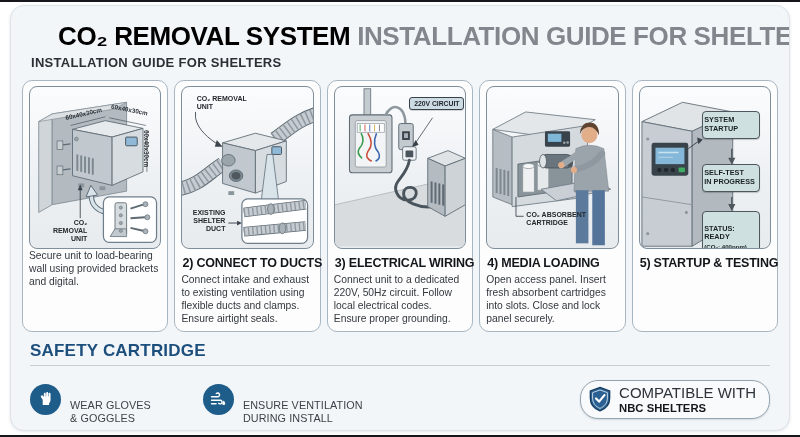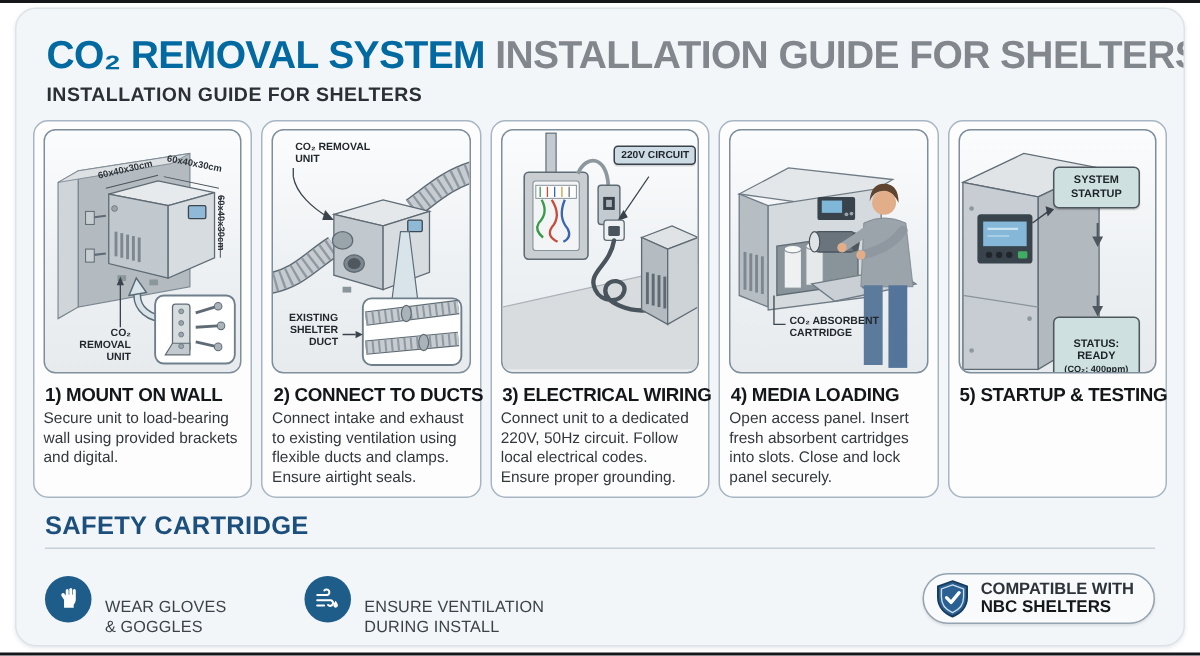--- a/index.html
+++ b/index.html
@@ -7,21 +7,21 @@
     font-family:"Liberation Sans", sans-serif; }
   .frame-strip { position:absolute; left:0; width:800px; height:2px; background:#15171a; }
   .strip-top { top:0; } .strip-bottom { bottom:0; }
 
   .card { position:absolute; left:10px; right:10px; top:5px; bottom:6px;
     background:#f3f6f9; border:1px solid #dde3e9; border-radius:14px;
     box-shadow:0 1px 3px rgba(40,60,80,.12); overflow:hidden; }
 
   .header { padding:15px 20px 4px 20px; }
   .title-line { font-size:26px; font-weight:bold; letter-spacing:-.4px; white-space:nowrap; }
-  .title-primary { color:#0369a1; }
+  .title-primary { color:#000000;margin-left:27px; }
   .title-secondary { color:#82878e; }
   .subtitle { font-size:13px; font-weight:bold; color:#2b3036; letter-spacing:.3px; margin-top:3px; }
 
   .panels { display:flex; gap:6px; padding:6px 11px 0 11px; }
   .panel { flex:1 1 0; background:#fdfdfe; border:1.5px solid #a7b6c2; border-radius:10px;
     padding:5px 6px 6px 6px; min-width:0; }
   .illus { position:relative; height:163px; border:1.5px solid #7e8e9b; border-radius:8px;
     background:linear-gradient(180deg,#fbfcfd 0%,#eef1f4 55%,#e7ebee 100%); overflow:hidden; }
   .illus svg { position:absolute; left:0; top:0; width:100%; height:100%; }
   .step-title { font-size:12.5px; font-weight:bold; color:#14171a; margin:7px 1px 3px 1px;
@@ -30,37 +30,37 @@
 
   .illus-label { position:absolute; font-size:7px; font-weight:bold; color:#23282d;
     line-height:1.15; white-space:pre-line; }
   .dim-label { position:absolute; font-size:6.3px; font-weight:bold; color:#2e343a; white-space:nowrap; }
 
   .badge-220 { position:absolute; left:57%; top:6%; background:#ccdbe4; border:1px solid #39424a;
     border-radius:3px; padding:2px 4px; font-size:6.8px; font-weight:bold; color:#1d2328;
     box-shadow:0 1px 0 rgba(0,0,0,.15); white-space:nowrap; }
 
   .flow-box { position:absolute; left:48%; width:44%; background:#cfe0e0; border:1.8px solid #4e575d;
-    border-radius:4px; text-align:center; font-size:7.3px; font-weight:bold; color:#1b2227;
+    border-radius:4px; font-size:7.3px; font-weight:bold; color:#1b2227;
     line-height:1.2; padding:4px 1px; white-space:pre-line; box-shadow:0 1px 1px rgba(0,0,0,.2); }
   .flow-sub { font-size:6.1px; margin-top:1px; }
 
   .safety { padding:9px 19px 0 19px; }
   .safety-heading { font-size:17px; font-weight:bold; color:#1d4f7d; letter-spacing:.2px; }
   .safety-rule { border:none; border-top:1px solid #c6cfd7; margin:4px 0 8px 0; }
   .safety-row { display:flex; align-items:center; }
   .safety-item { display:flex; align-items:center; gap:9px; margin-right:52px; }
   .icon-circle { width:31px; height:31px; border-radius:50%; background:#1e5c8a; flex:0 0 auto;
     display:flex; align-items:center; justify-content:center; }
   .safety-label { font-size:10.8px; color:#3c4249; line-height:1.18; white-space:pre-line; letter-spacing:.1px;margin-top:25px; }
 
   .nbc-badge { margin-left:auto; display:flex; align-items:center; gap:7px;
     border:1.5px solid #93a3b0; background:#f8fafc; border-radius:18px; padding:3px 13px 3px 7px;
     box-shadow:0 1px 2px rgba(40,60,80,.15); }
-  .nbc-text1 { font-size:11px; color:#2d3338; line-height:1.15;font-weight:bold; }
+  .nbc-text1 { font-size:15px; color:#2d3338; line-height:1.15; }
   .nbc-text2 { font-size:11.3px; font-weight:bold; color:#15181b; line-height:1.15; }
 </style>
 </head>
 <body>
 
 <div class="frame-strip strip-top"></div>
 <div class="frame-strip strip-bottom"></div>
 
 <div class="card">
 
@@ -135,21 +135,20 @@
               <circle cx="119.5" cy="147.5" r="2.6"></circle>
           </g>
         </svg>
         <div class="dim-label" style="left:27%; top:14%; transform:rotate(-13deg);">60x40x30cm</div>
         <div class="dim-label" style="left:62%; top:12%; transform:rotate(11deg);">60x40x30cm</div>
         <div class="dim-label" style="left:92%; top:27%; transform:rotate(90deg); transform-origin:left top;">60x40x30cm</div>
         <div class="illus-label" style="left:12%; top:82%; width:32%; text-align:right;">CO₂
 REMOVAL
 UNIT</div>
       </div>
-      <div class="step-title">1) MOUNT ON WALL</div>
       <div class="step-desc">Secure unit to load-bearing wall using provided brackets and digital.</div>
     </div>
 
     <div class="panel">
       <div class="illus">
         <svg viewBox="0 0 135 163">
 
           <path d="M -4,104 C 18,100 26,88 42,78" fill="none" stroke="#5f6b74" stroke-width="15"></path>
           <path d="M -4,104 C 18,100 26,88 42,78" fill="none" stroke="#c6ccd1" stroke-width="13"></path>
           <path d="M -4,104 C 18,100 26,88 42,78" fill="none" stroke="#8f999f" stroke-width="13" stroke-dasharray="1.6,3.4"></path>
@@ -327,20 +326,22 @@
 
           <g stroke="#4e575d" stroke-width="1.4" fill="#4e575d">
             <line x1="95" y1="62" x2="95" y2="73"></line>
               <polygon points="92.4,72 97.6,72 95,77"></polygon>
             <line x1="95" y1="112" x2="95" y2="121"></line>
               <polygon points="92.4,120 97.6,120 95,125"></polygon>
           </g>
         </svg>
         <div class="flow-box" style="top:15%;">SYSTEM
 STARTUP</div>
+        <div class="flow-box" style="top:48%;">SELF-TEST
+IN PROGRESS</div>
         <div class="flow-box" style="top:77%; padding-bottom:3px;">
           <span style="white-space:pre-line;">STATUS:
 READY</span>
           <div class="flow-sub">(CO₂: 400ppm)</div>
         </div>
       </div>
       <div class="step-title">5) STARTUP &amp; TESTING</div>
     </div>
 
   </div>

